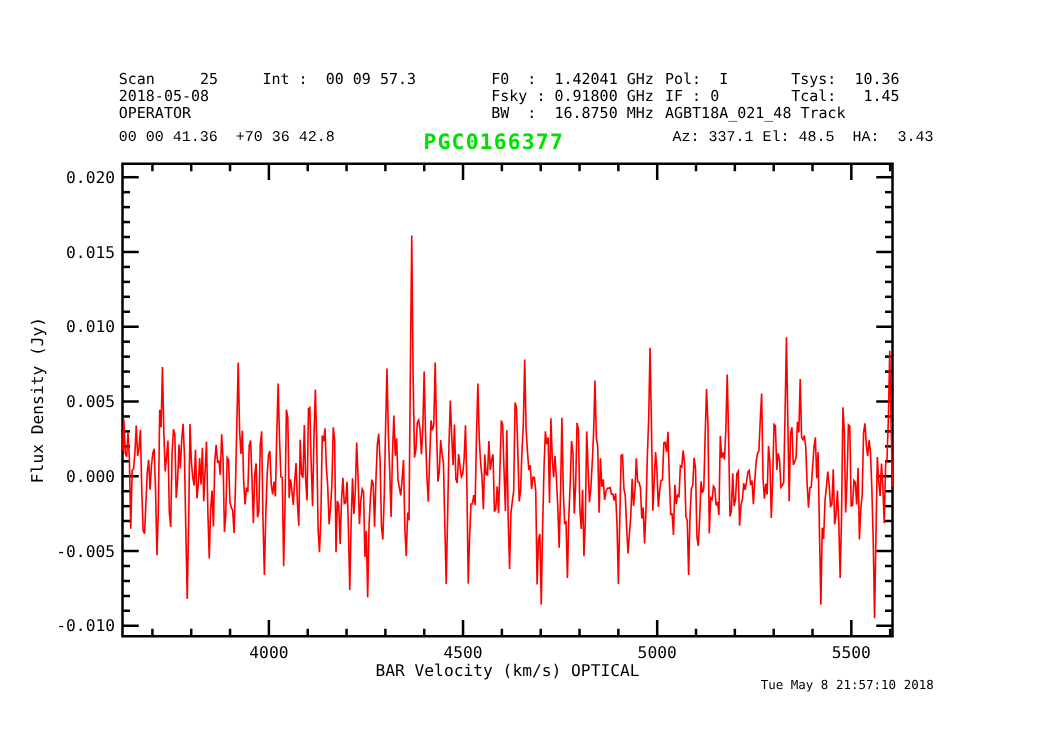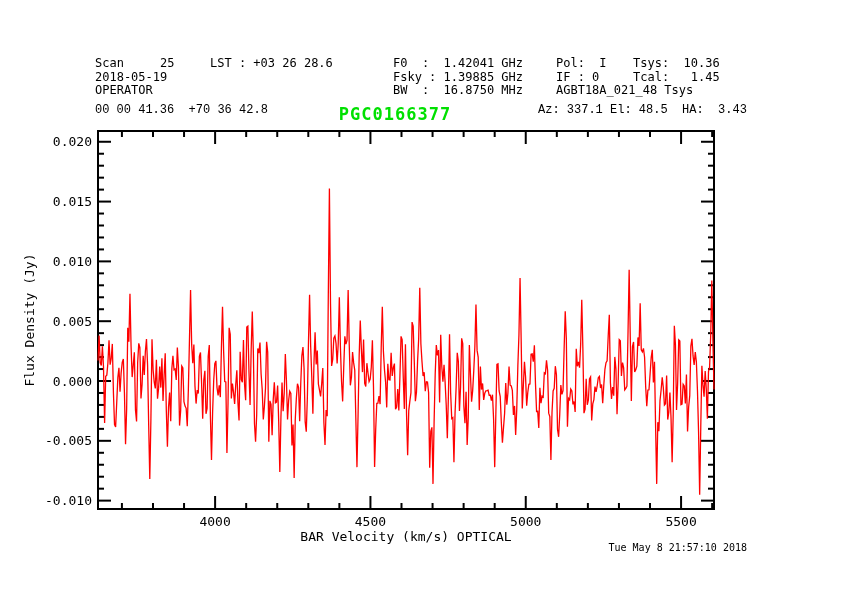--- a/index.html
+++ b/index.html
@@ -13,24 +13,24 @@
         font-size:17px;font-weight:bold;letter-spacing:1px;white-space:pre;}
   svg{position:absolute;left:0;top:0;}
   svg text{font-family:"DejaVu Sans Mono",monospace;fill:#000;}
 </style>
 </head>
 <body>
 
 <div class="page">
 
   <div>
-    <pre class="hcol" style="left:95px"><span>Scan     25</span><span>2018-05-19</span><span>OPERATOR</span></pre>
-    <pre class="hcol" style="left:210px"><span>LST : +03 26 28.6</span></pre>
-    <pre class="hcol" style="left:393px"><span>F0  :  1.42041 GHz</span><span>Fsky : 1.39885 GHz</span><span>BW  :  16.8750 MHz</span></pre>
-    <pre class="hcol" style="left:556px"><span>Pol:  I</span><span>IF : 0</span><span>AGBT18A_021_48 Tsys</span></pre>
+    <pre class="hcol" style="left:95px"><span>Scan     25</span><span>2018-05-08</span><span>OPERATOR</span></pre>
+    <pre class="hcol" style="left:210px"><span>Int :  00 09 57.3</span></pre>
+    <pre class="hcol" style="left:393px"><span>F0  :  1.42041 GHz</span><span>Fsky : 0.91800 GHz</span><span>BW  :  16.8750 MHz</span></pre>
+    <pre class="hcol" style="left:532px"><span>Pol:  I</span><span>IF : 0</span><span>AGBT18A_021_48 Track</span></pre>
     <pre class="hcol" style="left:633px"><span>Tsys:  10.36</span><span>Tcal:   1.45</span></pre>
     <pre class="l4" style="left:95px">00 00 41.36  +70 36 42.8</pre>
     <pre class="l4" style="left:538px">Az: 337.1 El: 48.5  HA:  3.43</pre>
     <div class="src-title" style="color: rgb(0, 224, 0);">PGC0166377</div>
   </div>
 
   <svg id="plot" width="842" height="595" viewBox="0 0 842 595">
       <rect x="98" y="131" width="616" height="378" fill="none" stroke="#000000" stroke-width="2"></rect>
       <line x1="215.11144730206757" y1="509" x2="215.11144730206757" y2="496" stroke="#000000" stroke-width="2"></line>
       <line x1="215.11144730206757" y1="131" x2="215.11144730206757" y2="144" stroke="#000000" stroke-width="2"></line>

